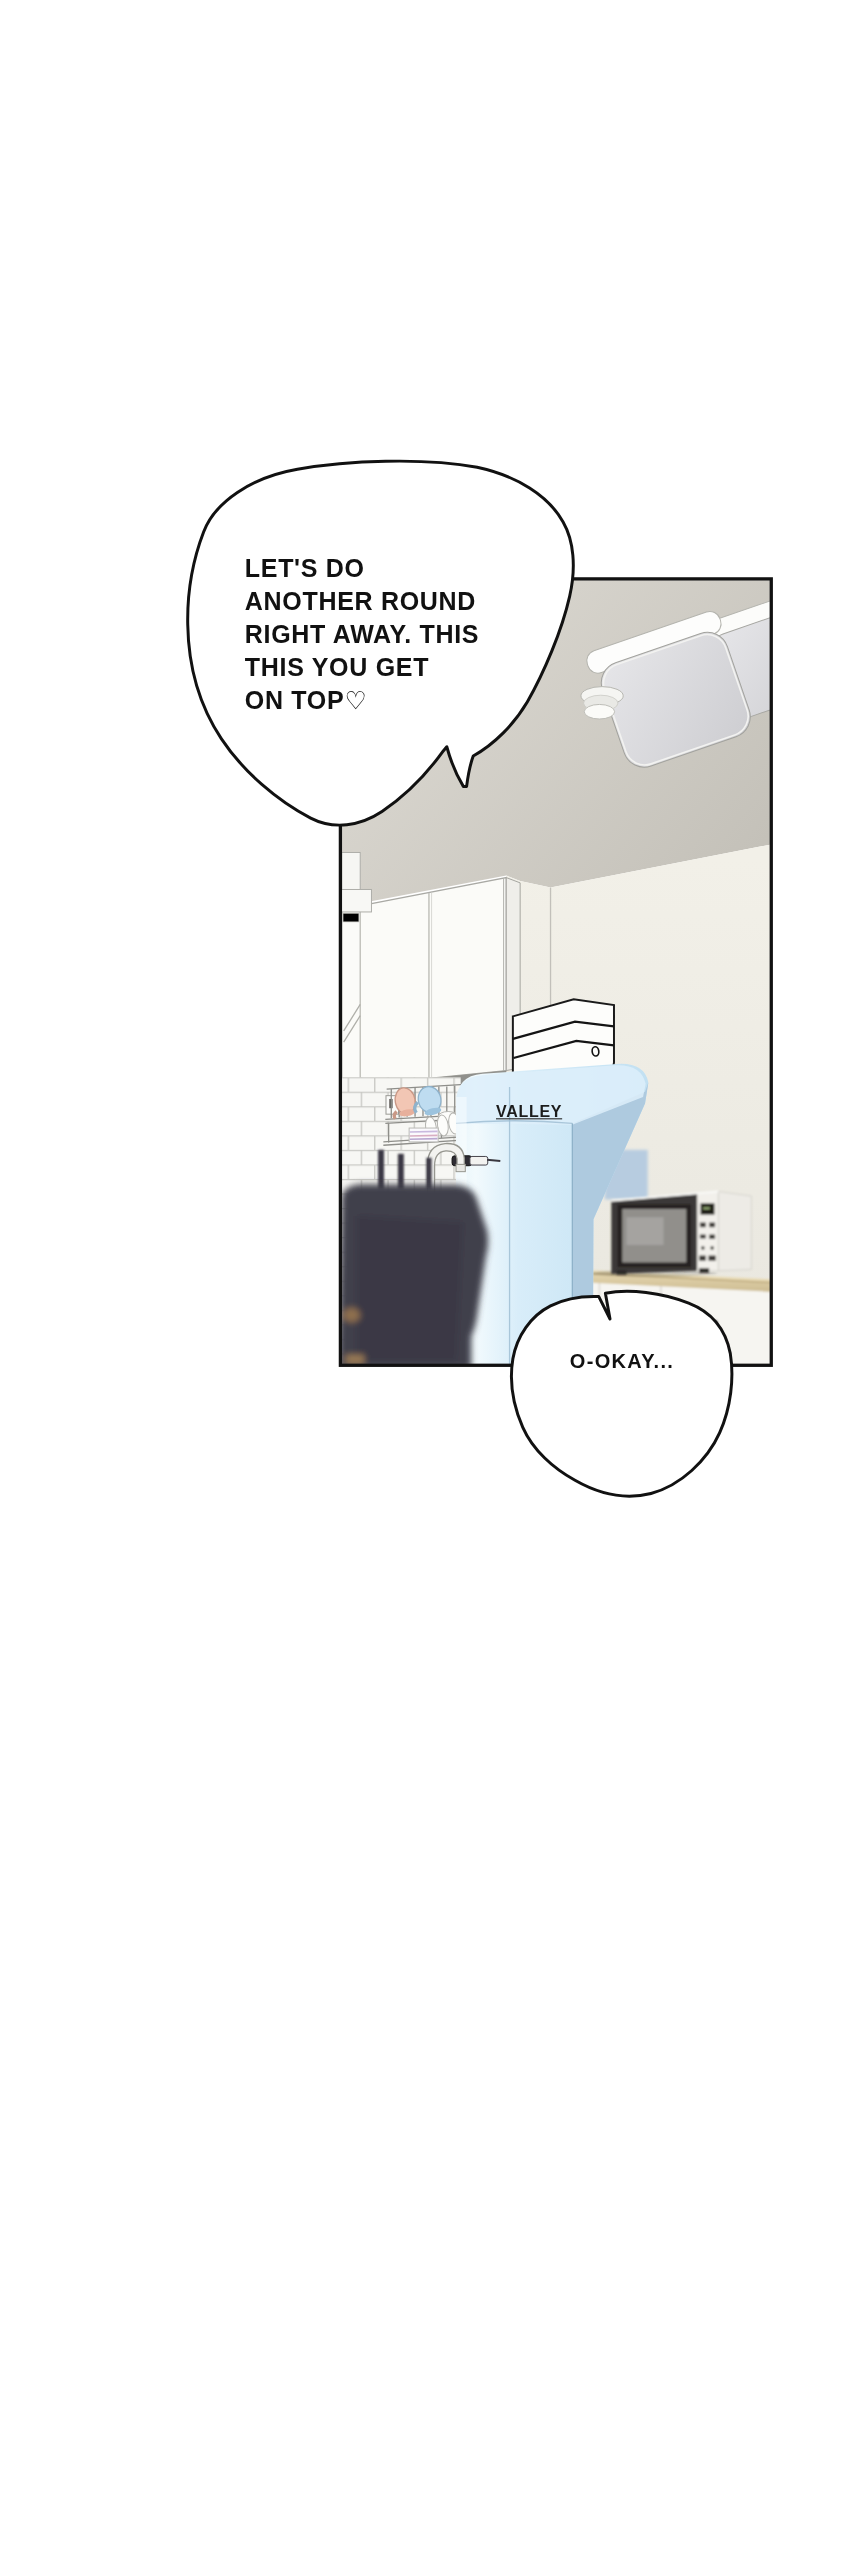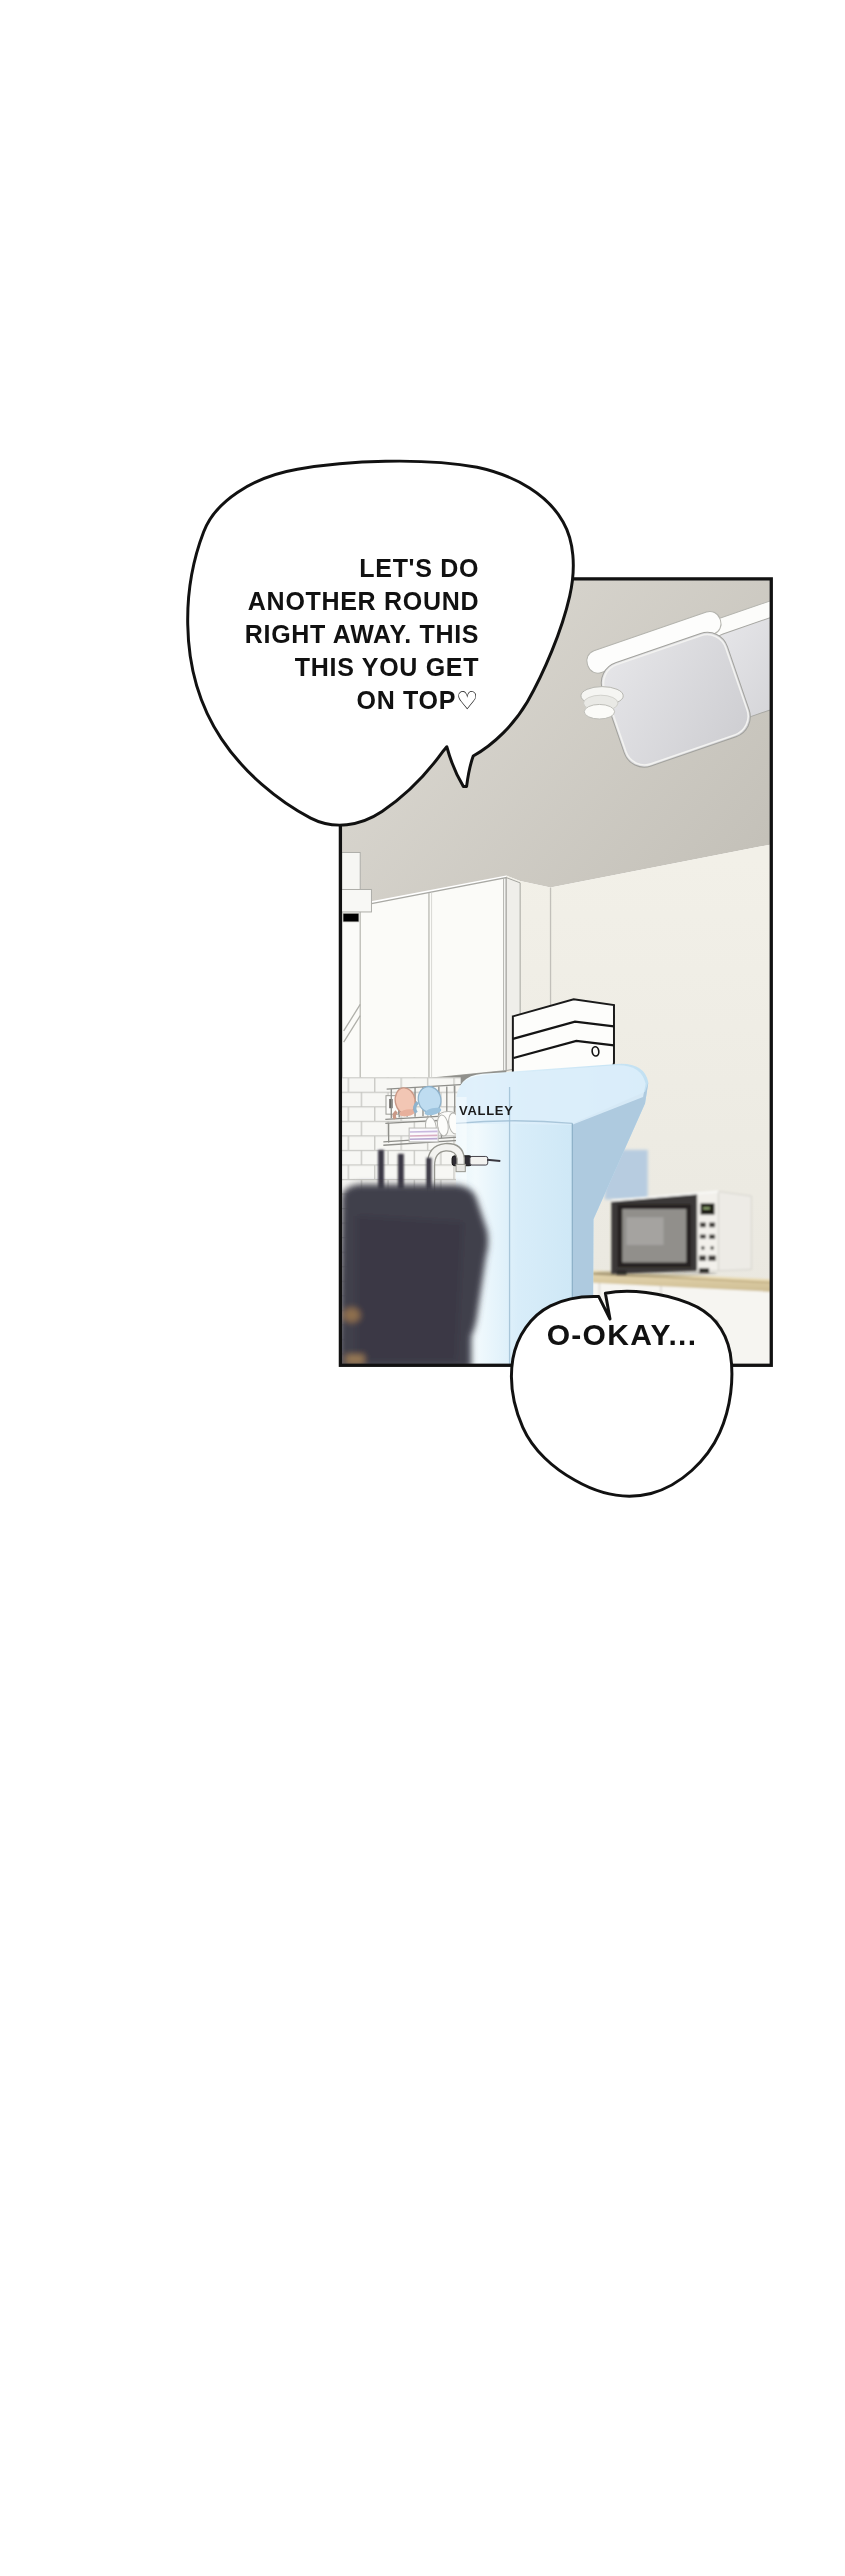--- a/index.html
+++ b/index.html
@@ -1,24 +1,24 @@
 <!DOCTYPE html>
 <html style="font-size:10.6px"><head>
 <meta charset="utf-8">
 <style>
   html,body{margin:0;padding:0;background:#ffffff;}
   #page{position:relative;width:846px;height:2576px;background:#ffffff;overflow:hidden;
         font-family:"Liberation Sans","DejaVu Sans",sans-serif;}
   #scene-svg{position:absolute;left:0;top:0;}
-  .bubble-text{position:absolute;color:#111;font-weight:700;text-align:right;
+  .bubble-text{position:absolute;color:#111;font-weight:700;text-align:left;
                transform:translateX(-50%);white-space:nowrap;z-index:5;}
   #bubble-top-text{left:362px;top:552px;font-size:25px;line-height:33px;letter-spacing:0.7px;}
-  #bubble-bottom-text{left:622px;top:1318px;font-size:30px;letter-spacing:1.3px;}
-  #fridge-brand-label{position:absolute;left:459px;top:1103px;font-size:13px;font-weight:700;
-               color:#1c1c1c;letter-spacing:0.7px;z-index:4;transform:scaleY(1.05);}
+  #bubble-bottom-text{left:622px;top:1350px;font-size:20px;letter-spacing:1.3px;}
+  #fridge-brand-label{position:absolute;left:496px;top:1103px;font-size:16px;font-weight:700;
+               color:#1c1c1c;letter-spacing:0.7px;z-index:4;transform:scaleY(1.05);text-decoration:underline;}
 </style>
 </head>
 <body>
 
 <div id="page">
 
 <svg id="scene-svg" width="846" height="1586" viewBox="0 0 1280 2400">
   <defs>
     <clipPath id="panelClip">
           <rect x="517" y="878" width="648" height="1186"></rect>

